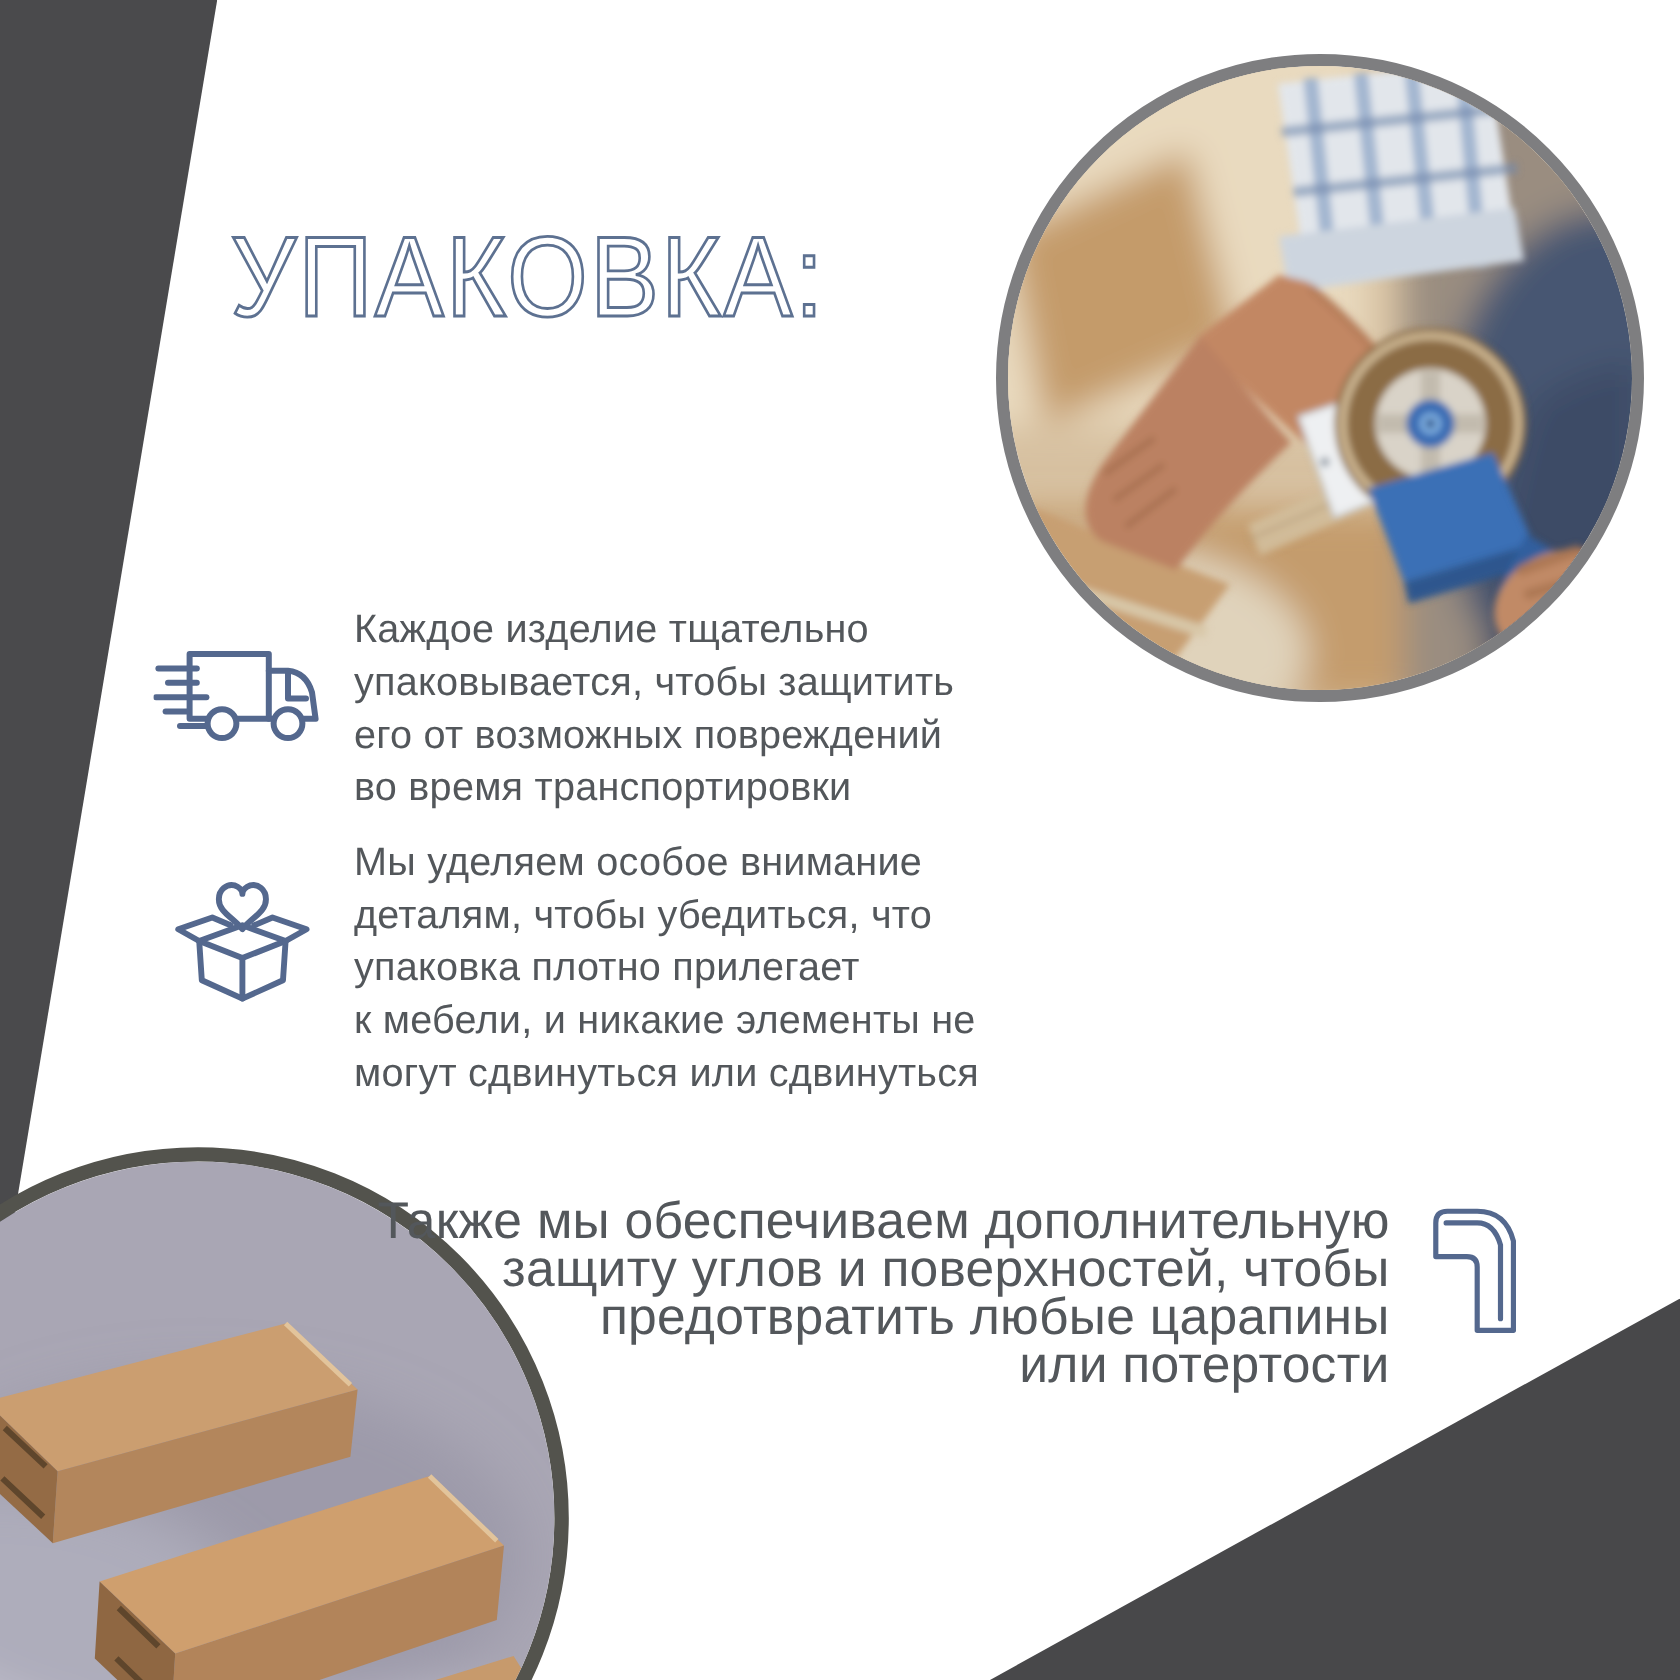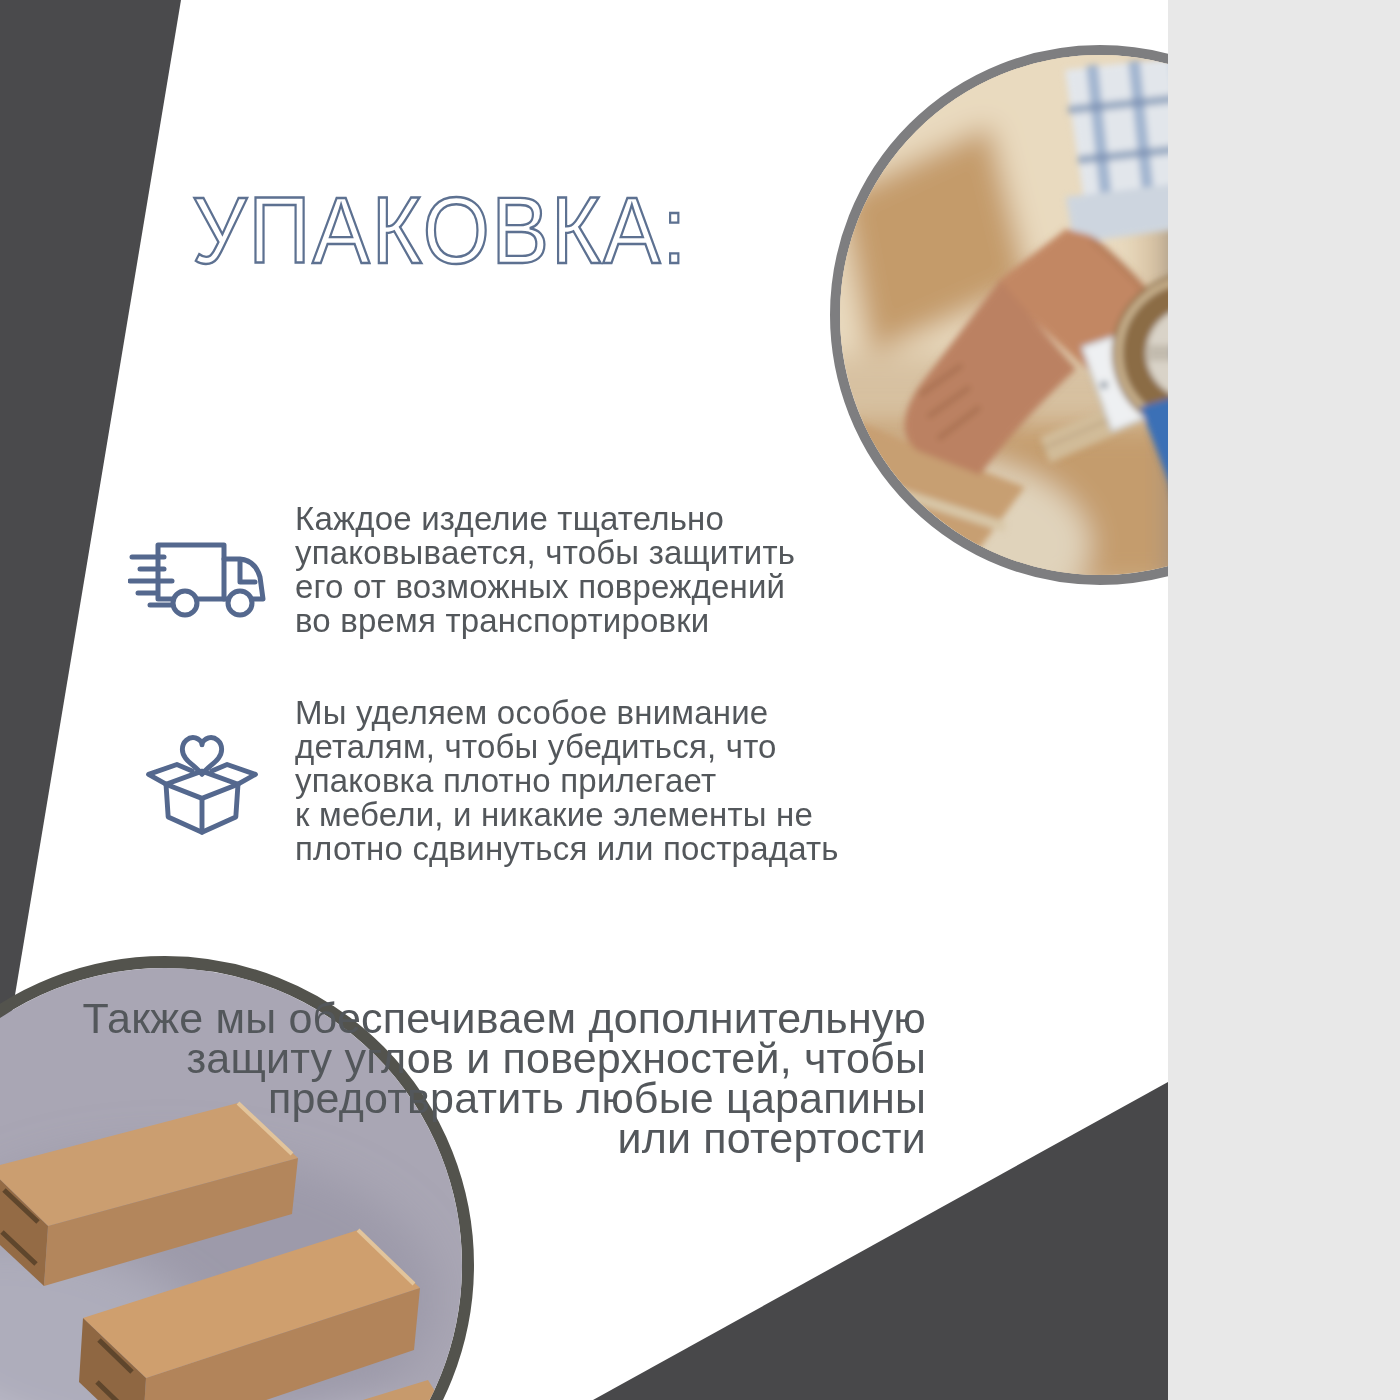--- a/index.html
+++ b/index.html
@@ -1,32 +1,32 @@
 <!DOCTYPE html>
 <html><head>
 <meta charset="utf-8">
 <style>
   html,body{margin:0;padding:0;background:#e8e8e8;}
-  .canvas{position:relative;width:1168px;height:1400px;background:#ffffff;overflow:hidden;
+  .canvas{position:relative;width:1400px;height:1400px;background:#ffffff;overflow:hidden;
           font-family:"Liberation Sans", sans-serif;}
   
   .wedge-left{position:absolute;left:0;top:0;width:200px;height:1100px;background:#4a4a4c;
               clip-path:polygon(0 0,181px 0,0 1085px);z-index:1;}
   .tri-bottom-right{position:absolute;right:0;bottom:0;width:575px;height:318px;background:#48484a;
               clip-path:polygon(0 100%,100% 0,100% 100%);z-index:1;}
   
   .photo-circle{position:absolute;border-radius:50%;overflow:hidden;z-index:2;}
   .photo-top-right{left:830px;top:45px;width:520px;height:520px;border:10px solid #7e7e80;}
   .photo-bottom-left{left:-144px;top:956px;width:594px;height:594px;border:12px solid #53534d;}
   .photo-circle svg{display:block;}
   
   .title-svg{position:absolute;left:192px;top:160px;z-index:3;}
   .subtitle{position:absolute;left:195px;top:348px;z-index:3;font-size:38px;font-weight:bold;
             color:#45494d;line-height:49px;letter-spacing:.5px;white-space:pre-line;}
-  .para{position:absolute;z-index:3;font-size:33px;color:#53575b;line-height:34px;
+  .para{position:absolute;z-index:3;font-size:33px;color:#53575b;line-height:44px;
         letter-spacing:.2px;white-space:pre-line;}
   .para-1{left:295px;top:502px;}
   .para-2{left:295px;top:696px;}
   .footer-note{position:absolute;right:242px;top:998px;z-index:3;font-size:43px;color:#53575b;
         line-height:40px;letter-spacing:.2px;white-space:pre-line;text-align:right;}
   .icon{position:absolute;z-index:3;}
   .icon-truck{left:128px;top:533px;}
   .icon-box{left:140px;top:722px;}
   .icon-corner{left:1183px;top:1004px;}
 </style>
@@ -179,21 +179,21 @@
       <path d="M22,57 L6,48 L32,39 L46,45"></path>
       <path d="M88,57 L104,48 L78,39 L64,45"></path>
       <path d="M22,57 L24,87 L55,101 L86,87 L88,57"></path>
       <path d="M55,70 L55,101"></path>
     </g>
   </svg>
   <div class="para para-2">Мы уделяем особое внимание
 деталям, чтобы убедиться, что
 упаковка плотно прилегает
 к мебели, и никакие элементы не
-плотно сдвинуться или пострадать</div>
+могут сдвинуться или сдвинуться</div>
 
   <div class="footer-note">Также  мы обеспечиваем дополнительную
 защиту углов и поверхностей, чтобы
 предотвратить любые царапины
 или потертости</div>
   <svg class="icon icon-corner" width="96" height="110" viewBox="0 0 72 102">
     <g fill="none" stroke="#54688e" stroke-width="4" stroke-linecap="round" stroke-linejoin="round">
       <path d="M4,40 L4,14 Q4,5 13,5 L36,5 Q58,5 64,28 L64,97 L36,97 L36,48 Q36,40 28,40 Z"></path>
       <path d="M12,14 L36,14 Q49,14 54,31 L54,88"></path>
     </g>

